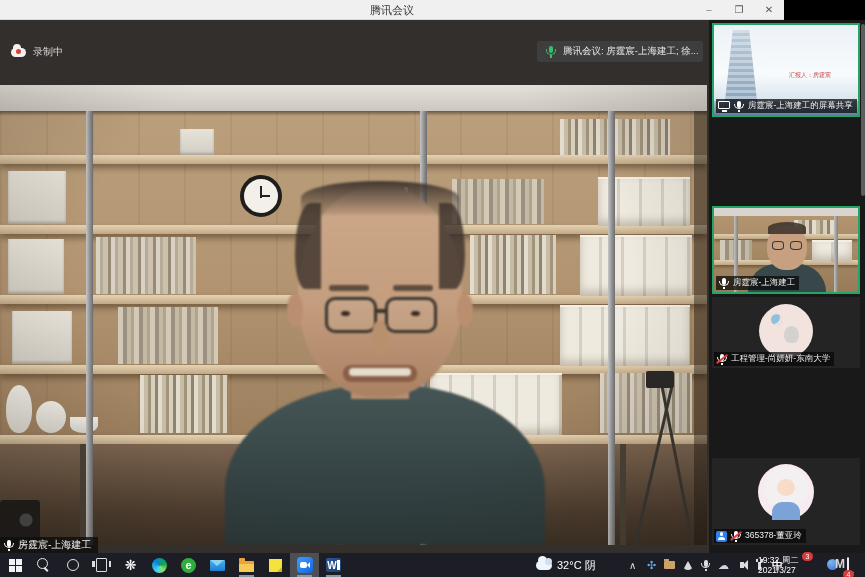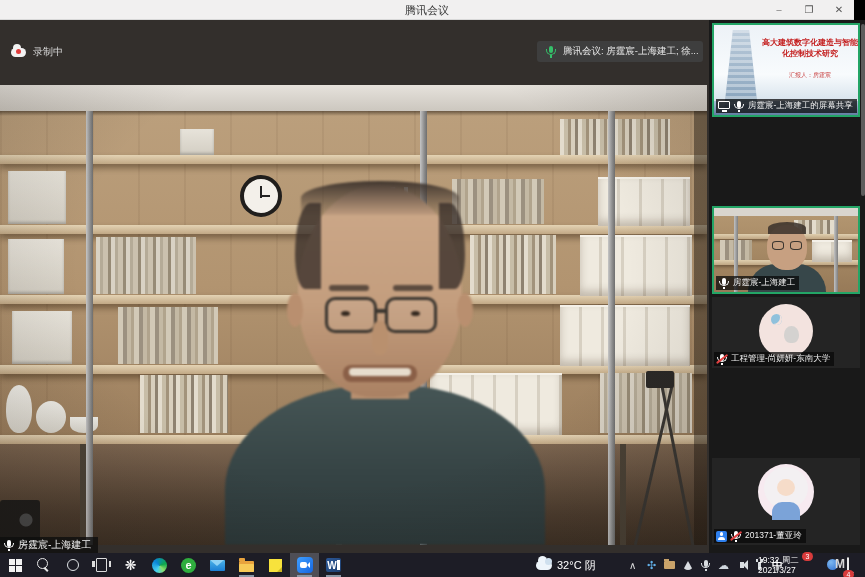--- a/index.html
+++ b/index.html
@@ -2,21 +2,21 @@
 <html><head>
 <meta charset="utf-8">
 <style>
   html,body{margin:0;padding:0;background:#000;}
   body{width:865px;height:577px;position:relative;overflow:hidden;
        font-family:"Liberation Sans","DejaVu Sans",sans-serif;
        -webkit-font-smoothing:antialiased;}
   .abs{position:absolute;}
 
   
-  .titlebar{position:absolute;left:0;top:0;width:854px;height:20px;background:#f1f0f0;
+  .titlebar{position:absolute;left:0;top:0;width:784px;height:20px;background:#f1f0f0;
             border-bottom:1px solid #d8d8d8;box-sizing:border-box;font-family:Liberation Serif, serif;}
   .tb-title{position:absolute;left:0;right:0;top:0;height:20px;line-height:20px;text-align:center;
             font-size:11px;color:#333;}
   .tb-controls{position:absolute;right:0;top:0;height:20px;display:flex;}
   .tb-btn{width:30px;height:20px;line-height:19px;text-align:center;font-size:10px;color:#555;cursor:pointer;}
 
   
   .stage{position:absolute;left:0;top:20px;width:865px;height:533px;background:#332f2c;}
   .main-area{position:absolute;left:0;top:0;width:709px;height:533px;}
 
@@ -359,21 +359,20 @@
         </span>
       <span>房霆宸-上海建工</span>
     </div>
   </div>
 
   <div class="sidebar">
 
     <div class="tile active" style="top:3px;height:94px">
       <div class="slide">
         <div class="sl-tower"></div>
-        <div class="sl-title">高大建筑数字化建造与智能化控制技术研究</div>
         <div class="sl-sub">汇报人：房霆宸</div>
         <div class="sl-sky"></div>
       </div>
       <div class="tag">
         <span class="share"></span>
         <span class="micw">
             <span class="mic"></span>
           </span>
         <span class="txt">房霆宸-上海建工的屏幕共享</span>
       </div>
@@ -415,21 +414,21 @@
 
 
     <div class="tile" style="top:438px;height:87px">
       <div class="av av6"></div>
       <div class="av6-cl"></div>
       <div class="tag">
         <span class="pbadge blue"></span>
         <span class="micw muted">
             <span class="mic"></span>
           </span>
-        <span class="txt">201371-董亚玲</span>
+        <span class="txt">365378-董亚玲</span>
       </div>
     </div>
 
     <div class="sb-thumb"></div>
   </div>
 </div>
 
 <div class="taskbar">
   <div class="tb-left">
     <div class="slot">

